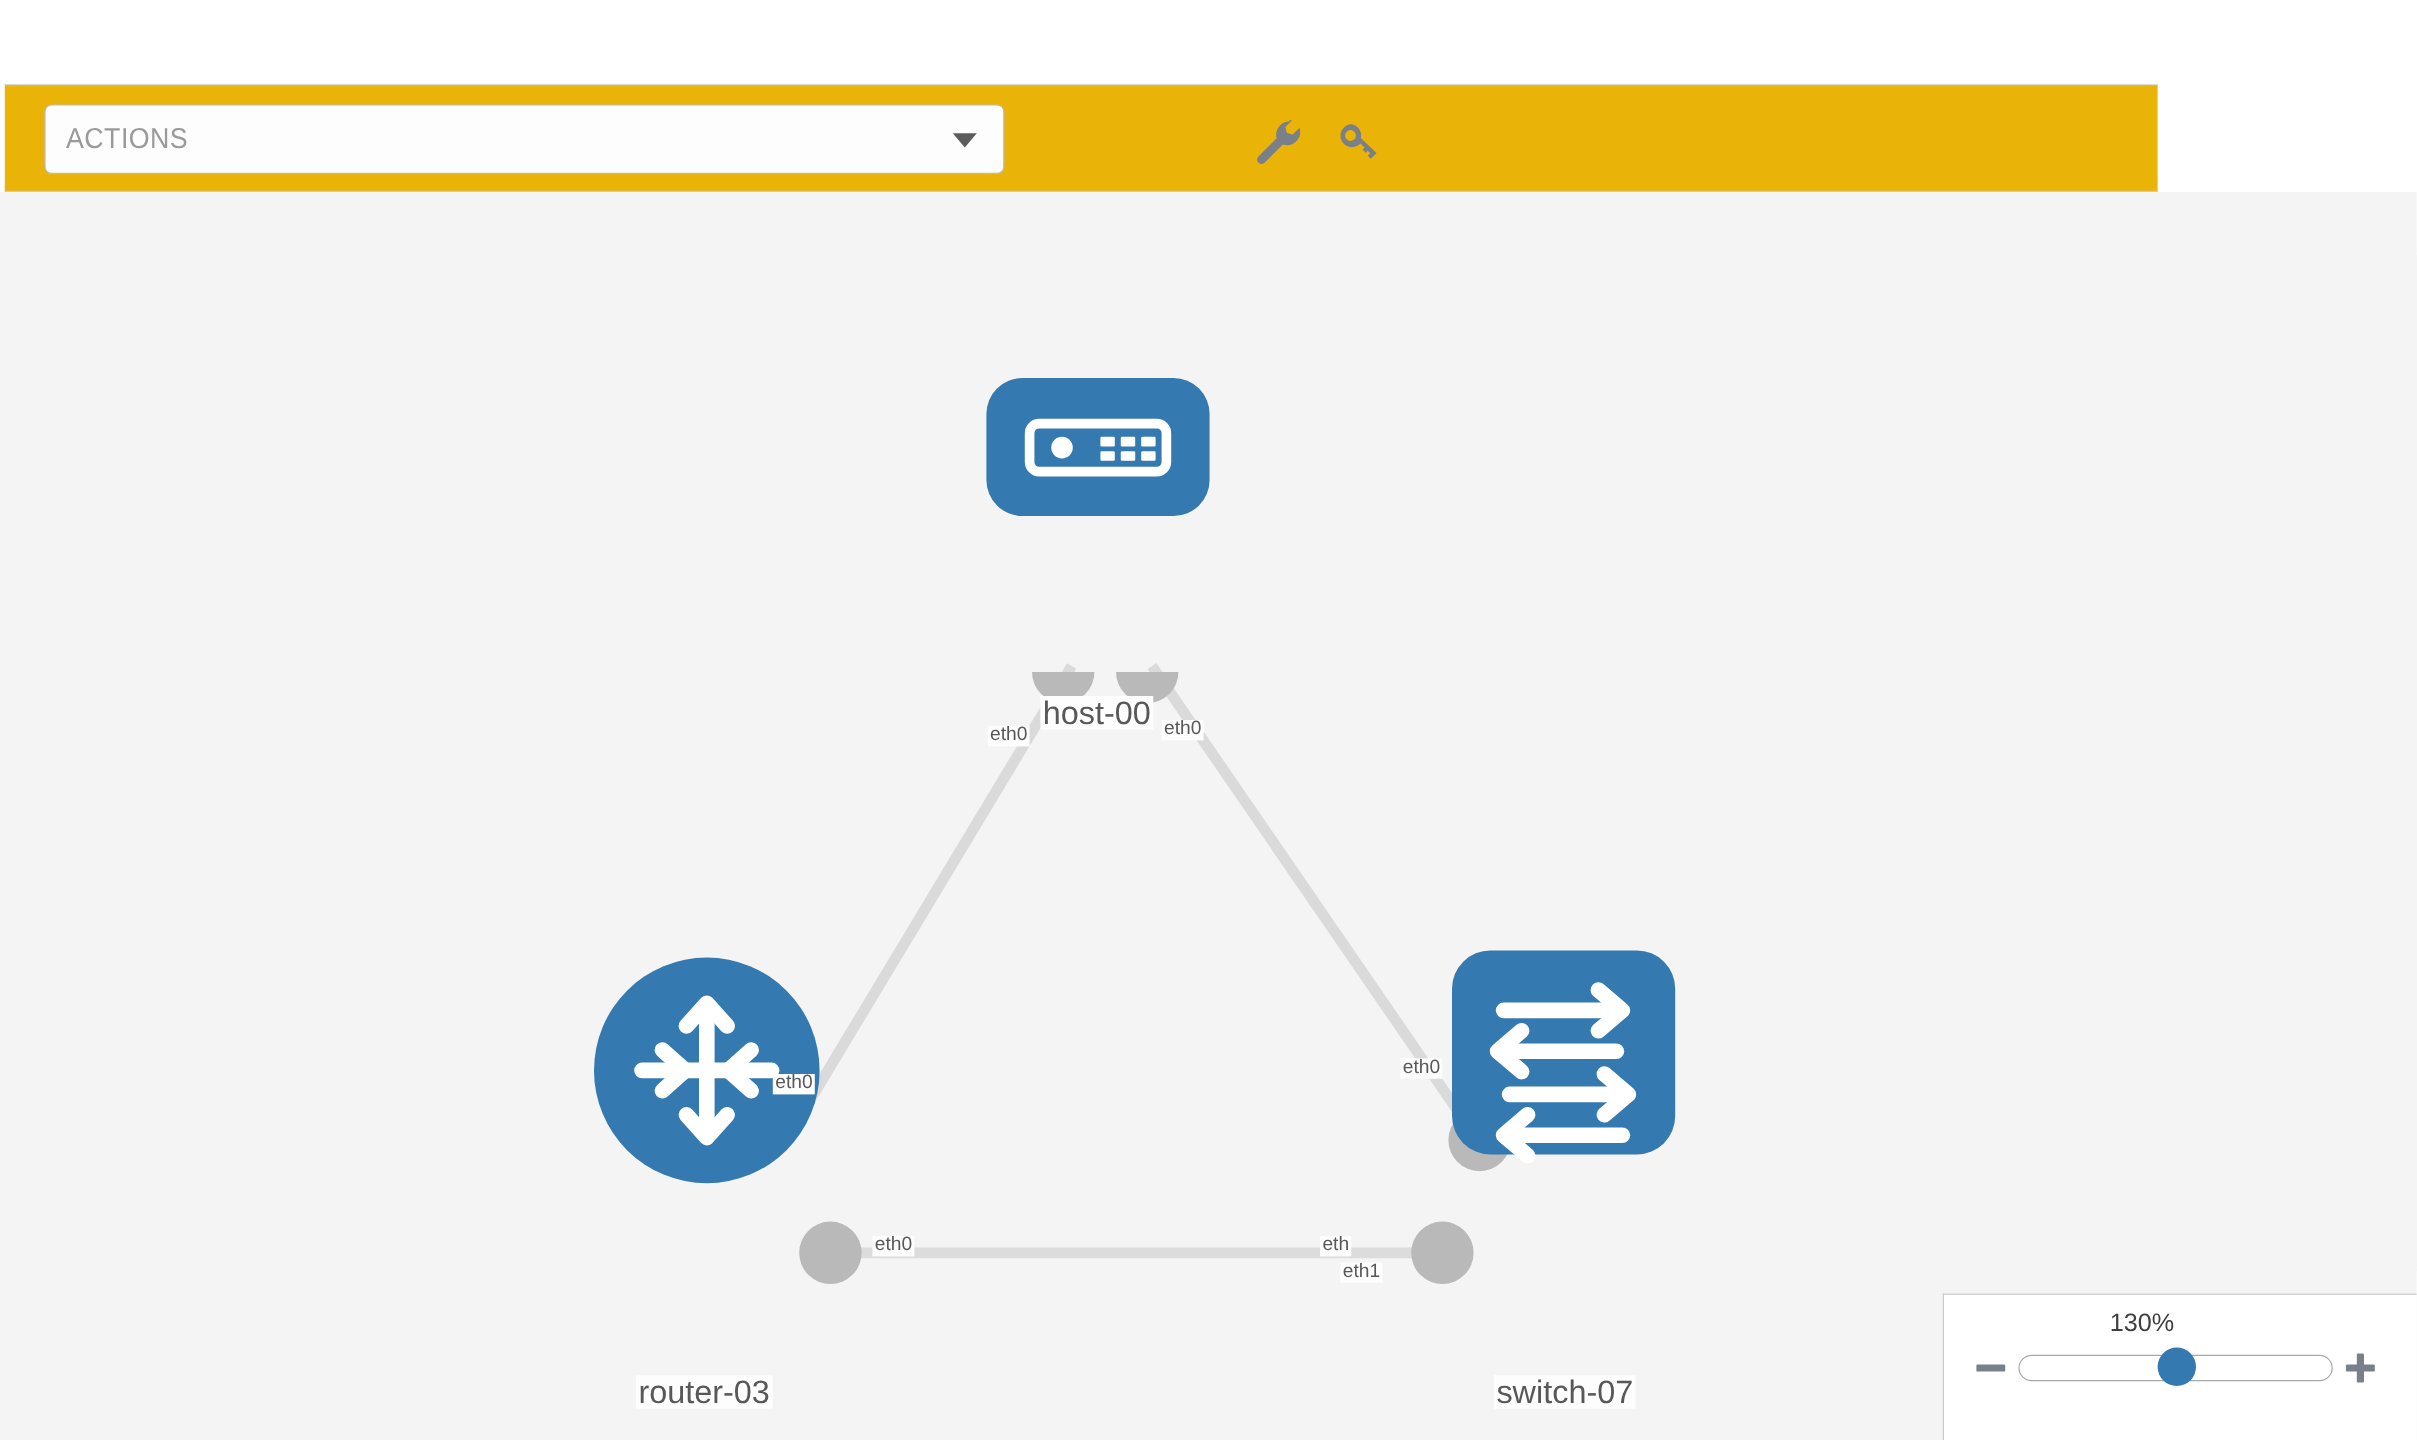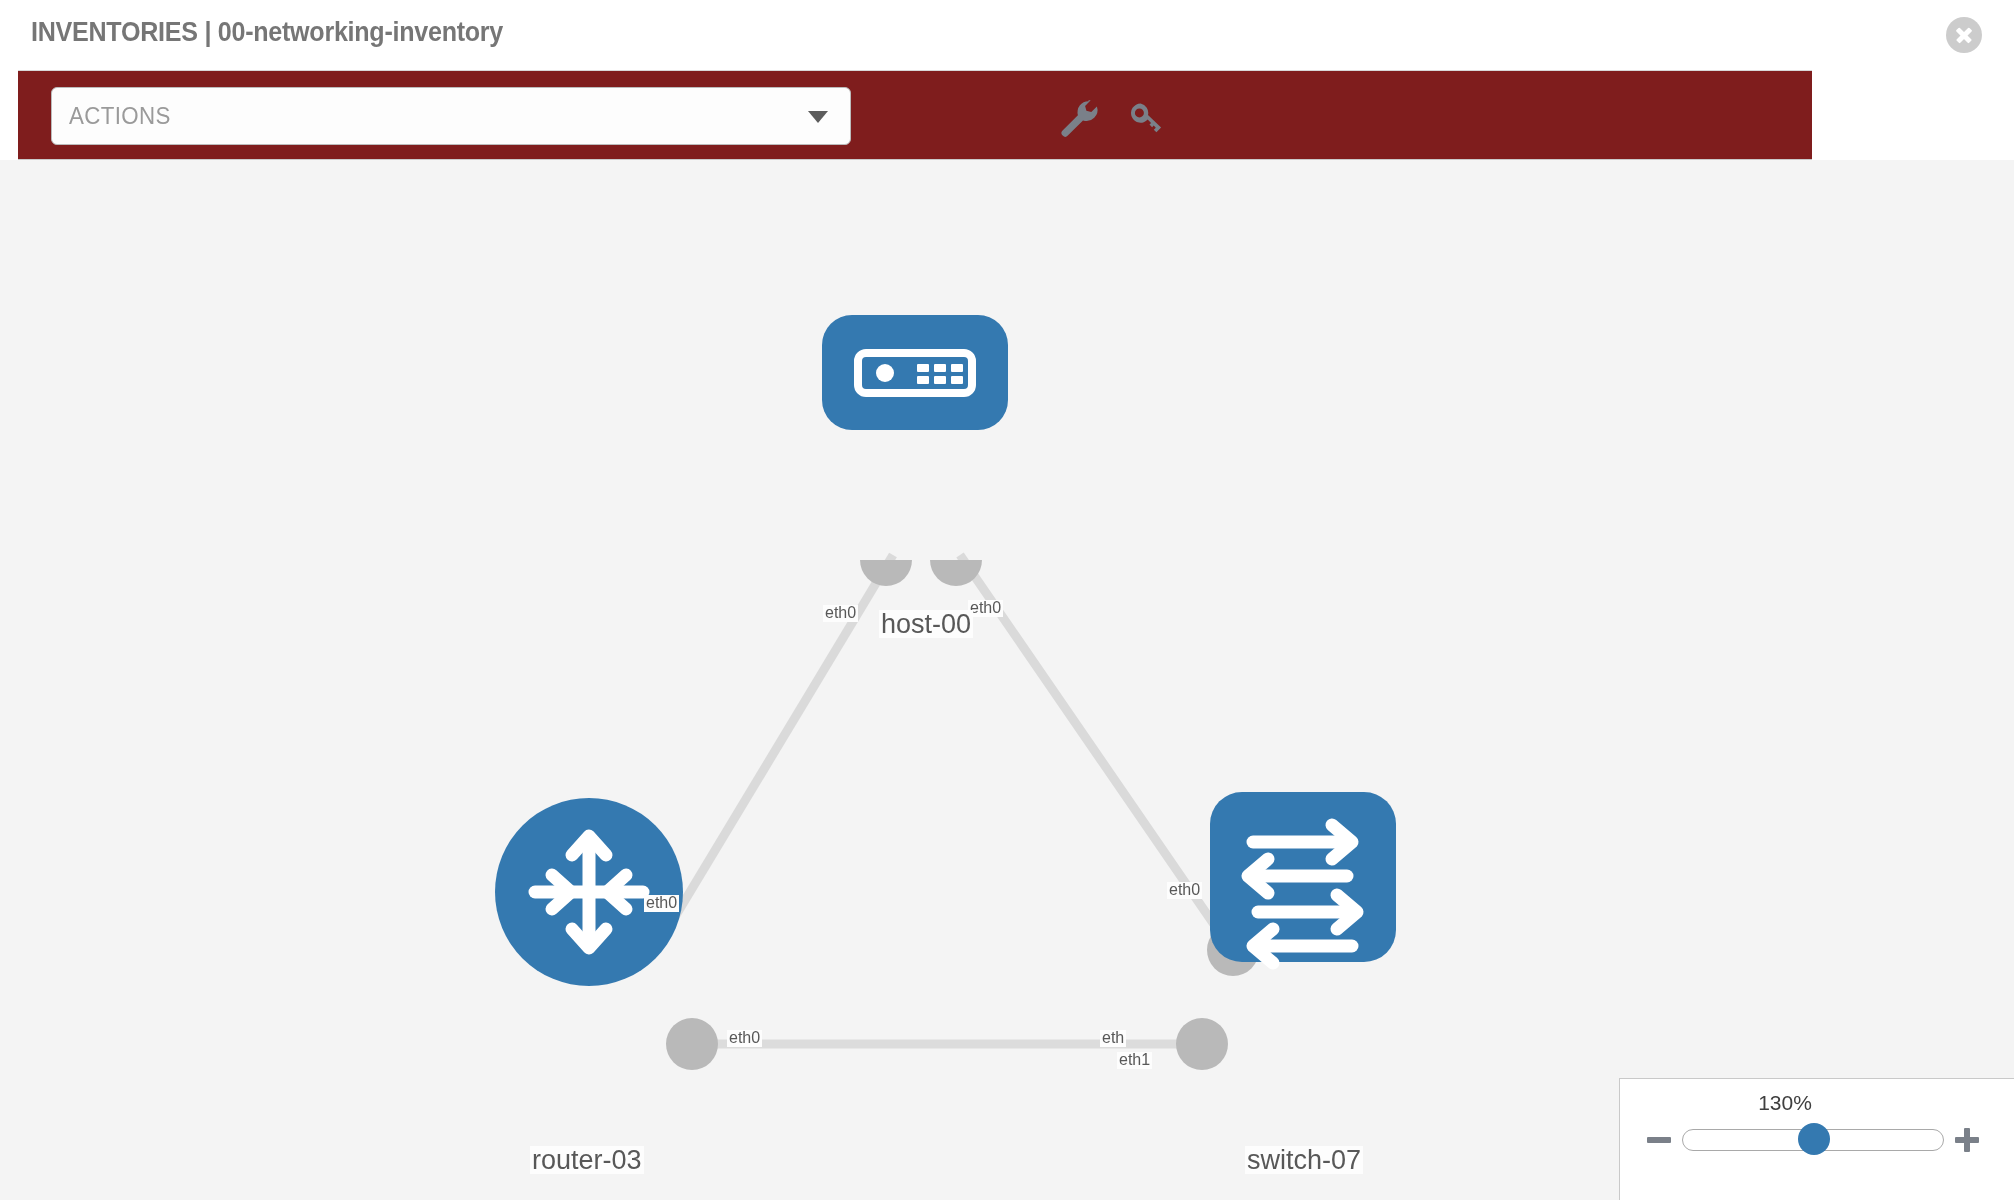--- a/index.html
+++ b/index.html
@@ -61,24 +61,24 @@
     height: 4.5px;
     background: #ffffff;
     border-radius: 1px;
   }
   .close-btn::before { transform: rotate(45deg); }
   .close-btn::after  { transform: rotate(-45deg); }
 
   
   .toolbar {
     position: absolute;
-    left: 18px; top: 70px;
+    left: 4px; top: 70px;
     width: 1794px;
     height: 90px;
-    background: #7f1d1d;
+    background: #eab308;
     border-top: 1px solid #d8d8d8;
     border-bottom: 1px solid #c9c9c9;
     box-sizing: border-box;
   }
 
   .select-box {
     position: absolute;
     background: #fdfdfd;
     border: 1px solid #bbbbbb;
     border-radius: 6px;
@@ -214,24 +214,20 @@
     border-radius: 50%;
     background: #3479b0;
     cursor: pointer;
   }
 </style>
 </head>
 <body>
 
 <div id="app">
 
-  <div class="header">
-    <div class="header-title">INVENTORIES | 00-networking-inventory</div>
-    <div class="close-btn"></div>
-  </div>
 
   <div class="toolbar">
 
     <div class="select-box" id="actions-select">
       <span class="sel-label">ACTIONS</span>
       <span class="caret"></span>
     </div>
 
     <div class="tool-icon" id="wrench-icon">
       <svg viewBox="0 0 42 42" width="42" height="42">
@@ -313,21 +309,21 @@
     </svg>
 
     <div class="node-label if-label" style="left:823px; top:445px;">eth0</div>
     <div class="node-label if-label" style="left:968px; top:440px;">eth0</div>
     <div class="node-label if-label" style="left:644px; top:735px;">eth0</div>
     <div class="node-label if-label" style="left:1167px; top:722px;">eth0</div>
     <div class="node-label if-label" style="left:727px; top:870px;">eth0</div>
     <div class="node-label if-label" style="left:1100px; top:870px;">eth</div>
     <div class="node-label if-label" style="left:1117px; top:892px;">eth1</div>
 
-    <div class="node-label name-label" style="left:867px; top:450px;margin-left:12px;">host-00</div>
+    <div class="node-label name-label" style="left:867px; top:420px;">host-00</div>
     <div class="node-label name-label" style="left:530px; top:986px;">router-03</div>
     <div class="node-label name-label" style="left:1245px; top:986px;">switch-07</div>
   </div>
 
   <div class="zoom-panel">
     <div class="zoom-value">130%</div>
     <div class="zoom-minus"></div>
     <div class="zoom-track"></div>
     <div class="zoom-thumb"></div>
     <div class="zoom-plus"></div>

